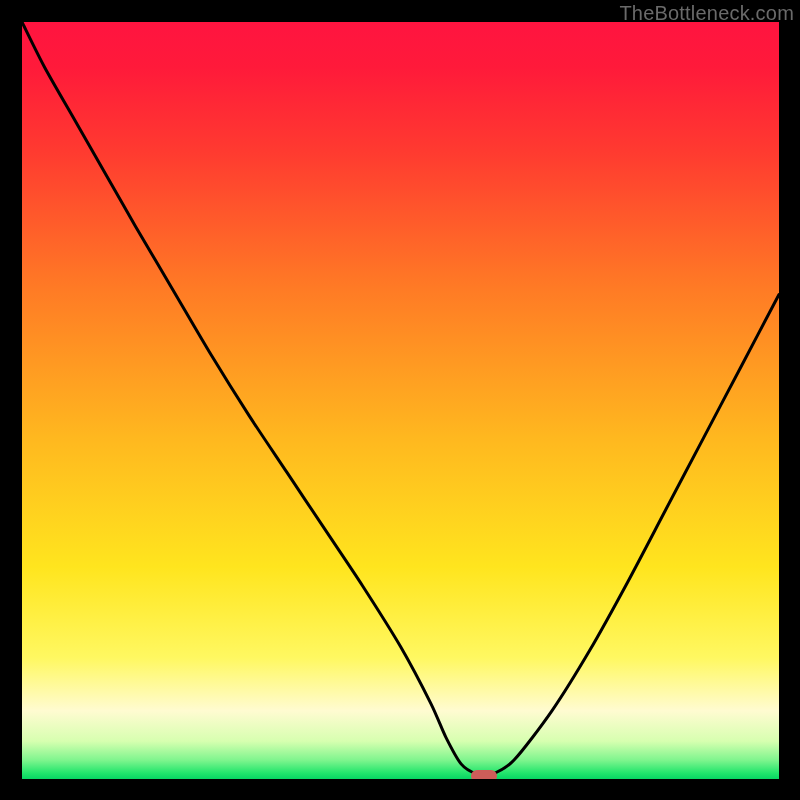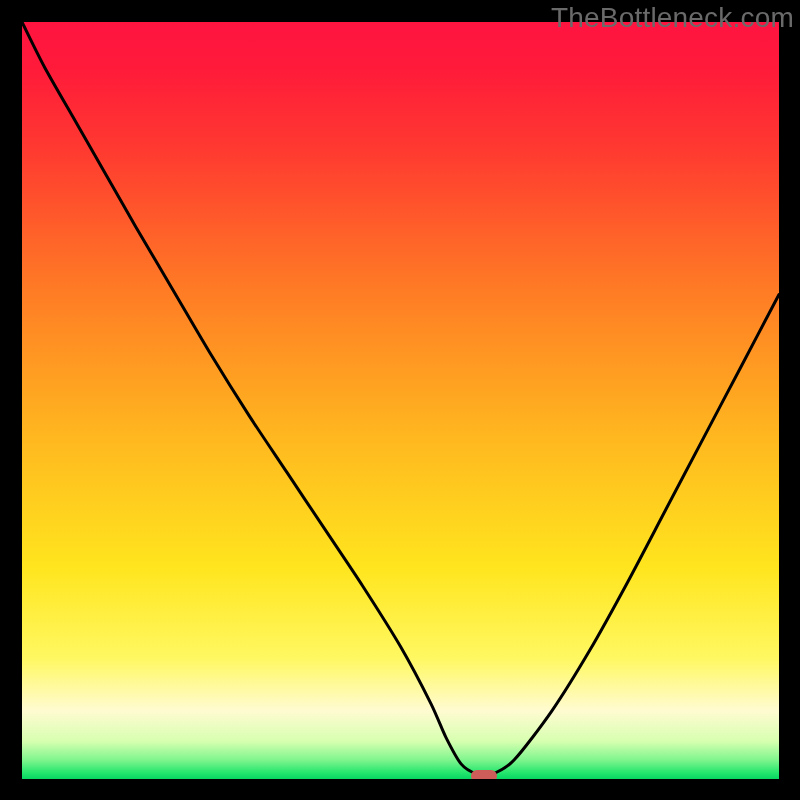--- a/index.html
+++ b/index.html
@@ -15,21 +15,21 @@
     position: relative;
     width: 800px;
     height: 800px;
     background: #000;
   }
   .watermark {
     position: absolute;
     top: 2px;
     right: 6px;
     color: #6a6a6a;
-    font-size: 28px;
+    font-size: 20px;
     font-weight: 400;
     letter-spacing: 0.2px;
     z-index: 10;
   }
   .plot-area {
     position: absolute;
     left: 22px;
     top: 22px;
     width: 757px;
     height: 757px;

